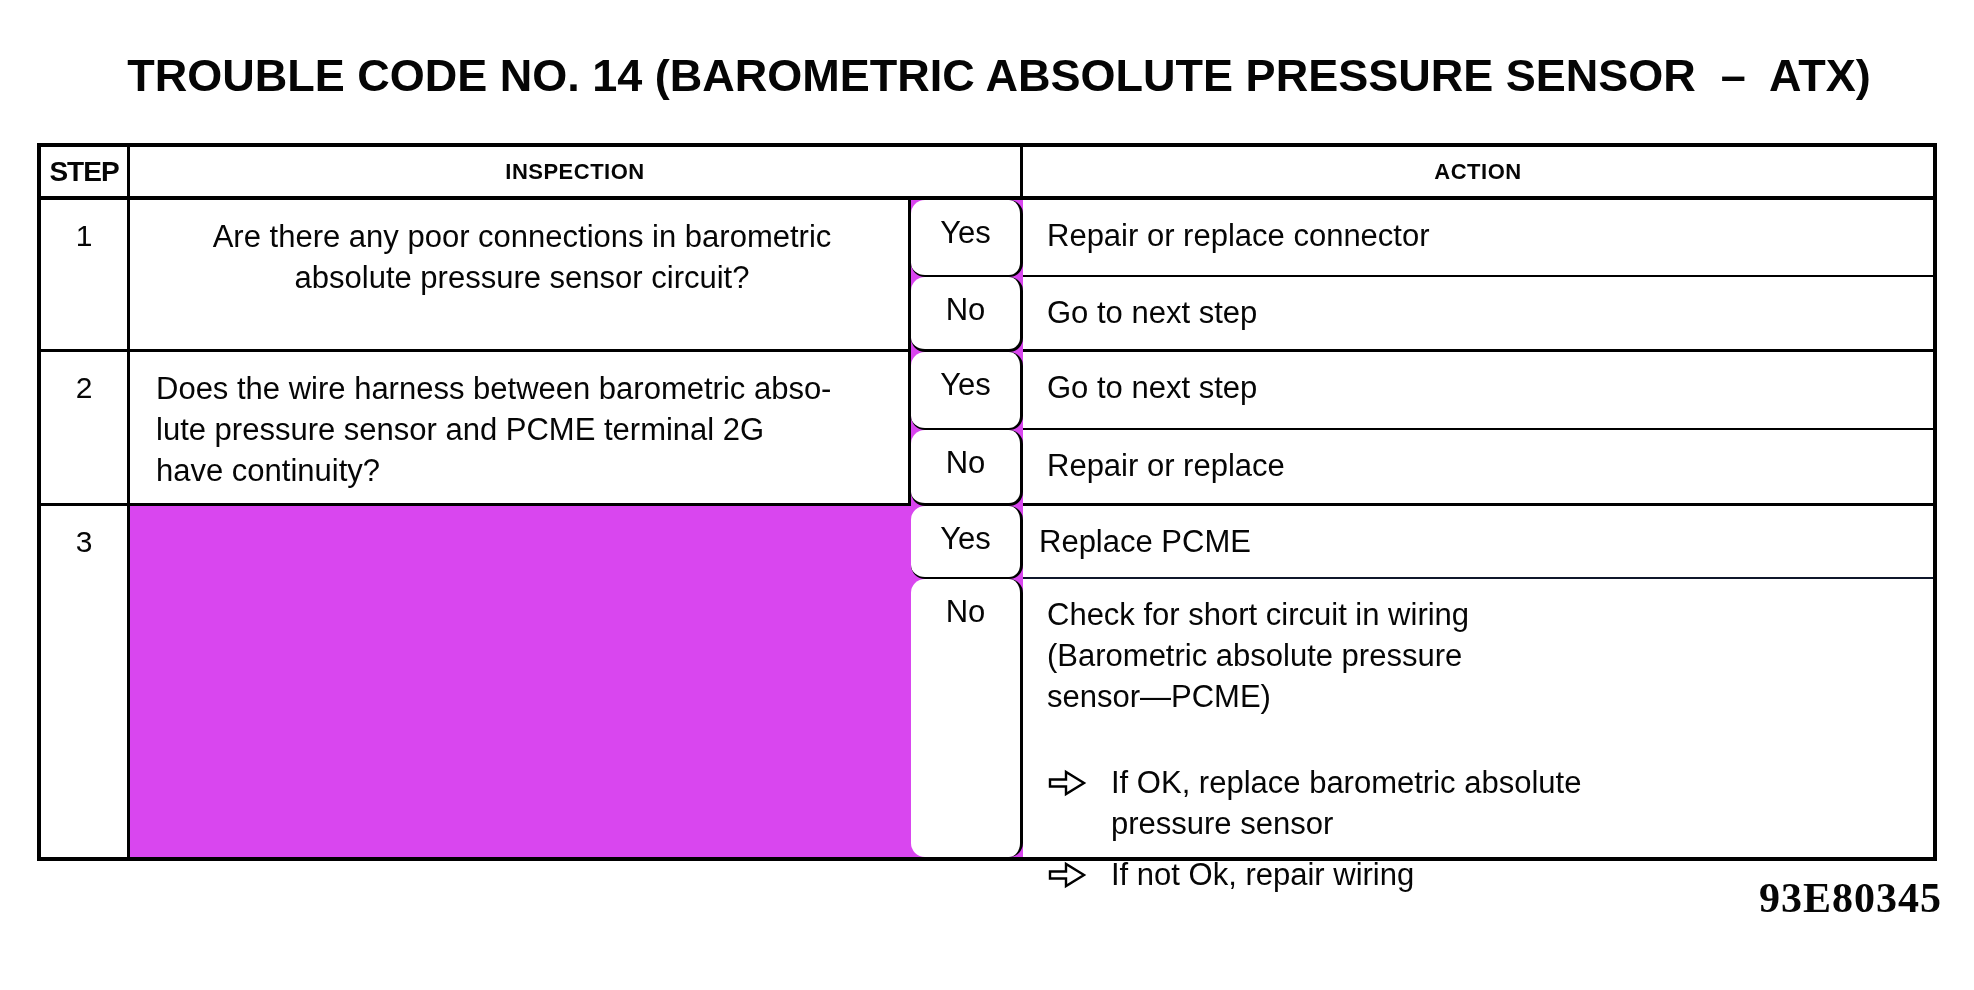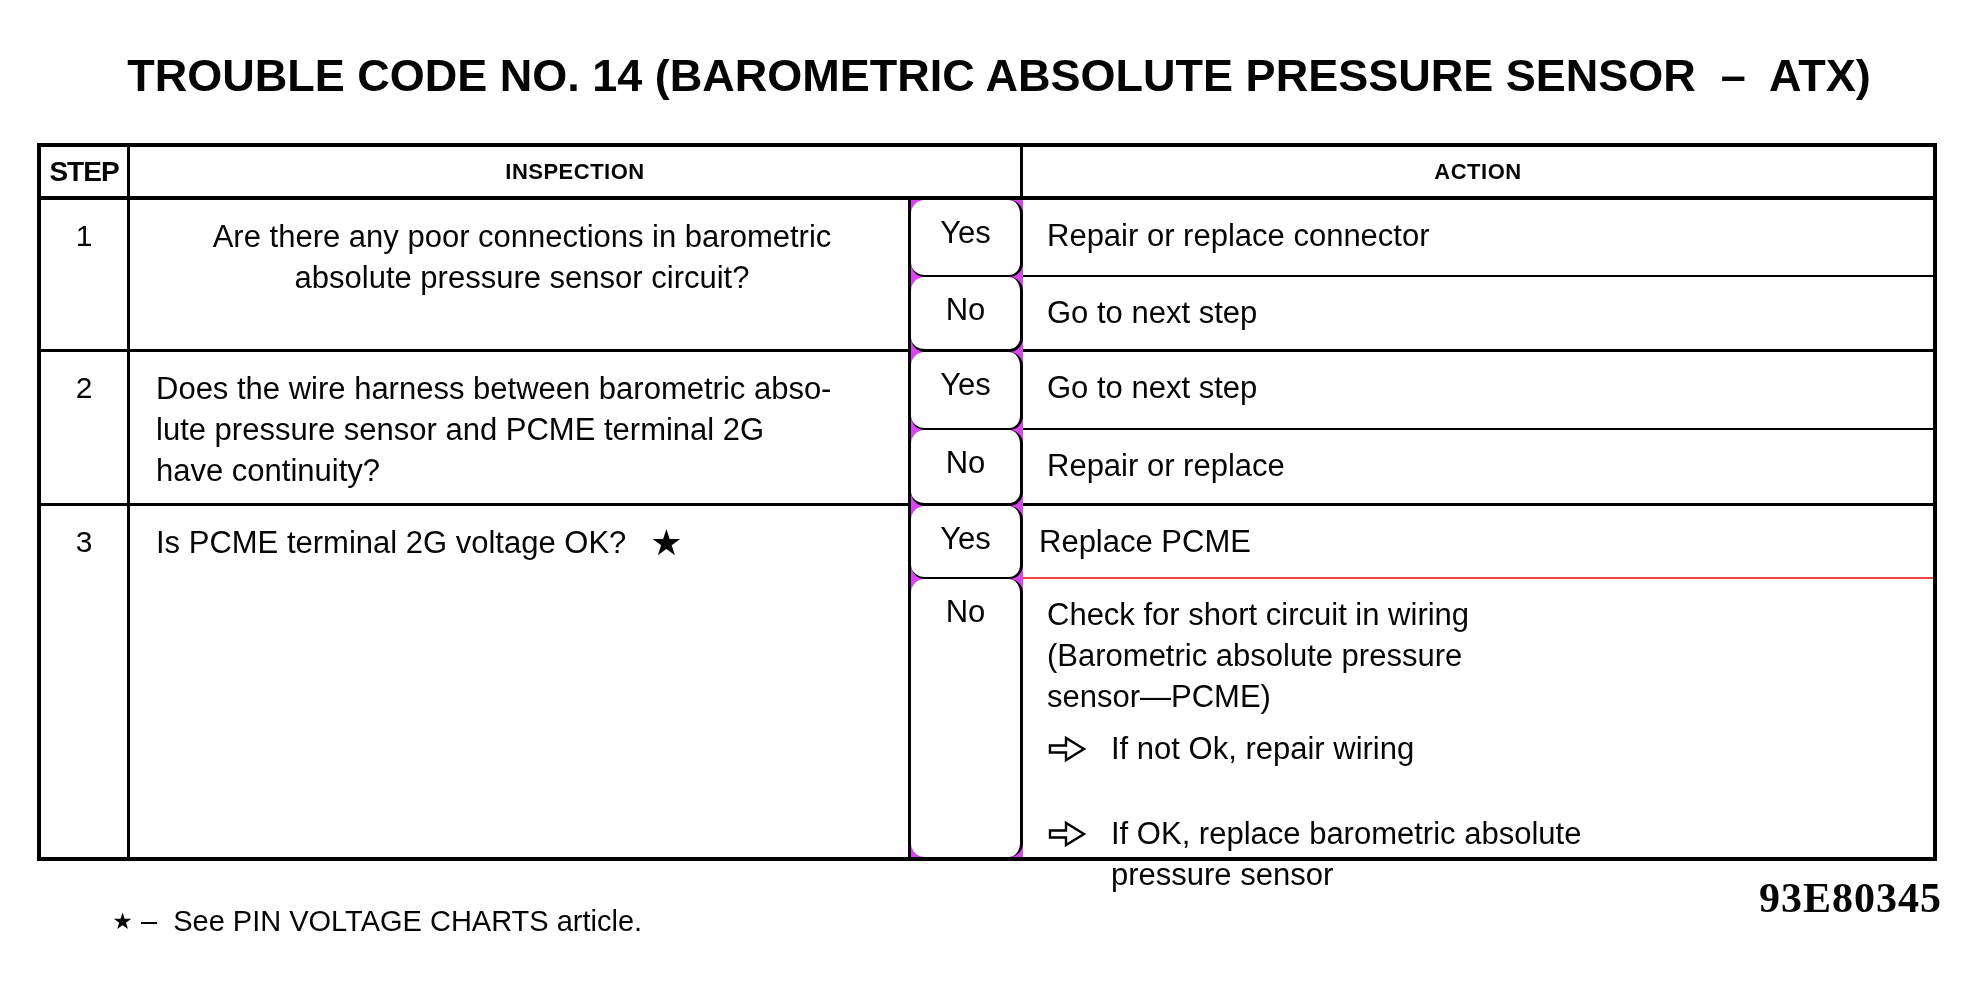--- a/index.html
+++ b/index.html
@@ -83,21 +83,21 @@
   .y3 { grid-area: 6/3/7/4; border-right: 3px solid #000; border-bottom: 2px solid #000; }
   .n3 { grid-area: 7/3/8/4; border-right: 3px solid #000; }
 
   
   .act { padding: 15px 18px 0 24px; font-size: 31px; line-height: 1.33; }
   .act-p { white-space: pre-line; }
   .a1y { grid-area: 2/4/3/5; border-bottom: 2px solid #000; }
   .a1n { grid-area: 3/4/4/5; border-bottom: 3px solid #000; }
   .a2y { grid-area: 4/4/5/5; border-bottom: 2px solid #000; }
   .a2n { grid-area: 5/4/6/5; border-bottom: 3px solid #000; }
-  .a3y { grid-area: 6/4/7/5; border-bottom: 2px solid #ef4444; padding-left: 16px; }
+  .a3y { grid-area: 6/4/7/5; border-bottom: 2px solid #0f172a; padding-left: 16px; }
   .a3n { grid-area: 7/4/8/5; }
 
   
   .sub { display: flex; align-items: flex-start; margin-top: 10px; }
   .sub.first { margin-top: 44px; }
   .arrow { flex: 0 0 auto; width: 64px; padding-top: 6px; line-height: 0; }
   .arrow svg { display: block; }
   .subtext { white-space: pre-line; }
 
   
@@ -156,54 +156,48 @@
     <div class="cell ans y2">Yes</div>
     <div class="cell act a2y">
       <div class="act-p">Go to next step</div>
     </div>
     <div class="cell ans n2">No</div>
     <div class="cell act a2n">
       <div class="act-p">Repair or replace</div>
     </div>
 
     <div class="cell step s3">3</div>
-    <div class="cell q q3">
-      <span class="qtext">Is PCME terminal 2G voltage OK?</span><span class="qstar">★</span>
-    </div>
     <div class="cell ans y3">Yes</div>
     <div class="cell act a3y">
       <div class="act-p">Replace PCME</div>
     </div>
     <div class="cell ans n3">No</div>
     <div class="cell act a3n">
       <div class="act-p">Check for short circuit in wiring
 (Barometric absolute pressure
 sensor—PCME)</div>
-
-      <div class="sub">
-        <span class="arrow">
-          <svg width="40" height="30" viewBox="0 0 40 30">
-            <path d="M3 11.5 L19 11.5 L19 4 L37 15 L19 26 L19 18.5 L3 18.5 Z" fill="#ffffff" stroke="#000000" stroke-width="2.4" stroke-linejoin="miter"></path>
-          </svg>
-        </span>
-        <span class="subtext">If not Ok, repair wiring</span>
-      </div>
 
       <div class="sub first">
         <span class="arrow">
           <svg width="40" height="30" viewBox="0 0 40 30">
             <path d="M3 11.5 L19 11.5 L19 4 L37 15 L19 26 L19 18.5 L3 18.5 Z" fill="#ffffff" stroke="#000000" stroke-width="2.4" stroke-linejoin="miter"></path>
           </svg>
         </span>
         <span class="subtext">If OK, replace barometric absolute
 pressure sensor</span>
       </div>
+
+      <div class="sub">
+        <span class="arrow">
+          <svg width="40" height="30" viewBox="0 0 40 30">
+            <path d="M3 11.5 L19 11.5 L19 4 L37 15 L19 26 L19 18.5 L3 18.5 Z" fill="#ffffff" stroke="#000000" stroke-width="2.4" stroke-linejoin="miter"></path>
+          </svg>
+        </span>
+        <span class="subtext">If not Ok, repair wiring</span>
+      </div>
     </div>
 
   </div>
 
-  <div class="footnote">
-    <span class="fstar">★</span><span> –  See PIN VOLTAGE CHARTS article.</span>
-  </div>
 
   <div class="doccode">93E80345</div>
 
 </div>
 
 </body></html>

